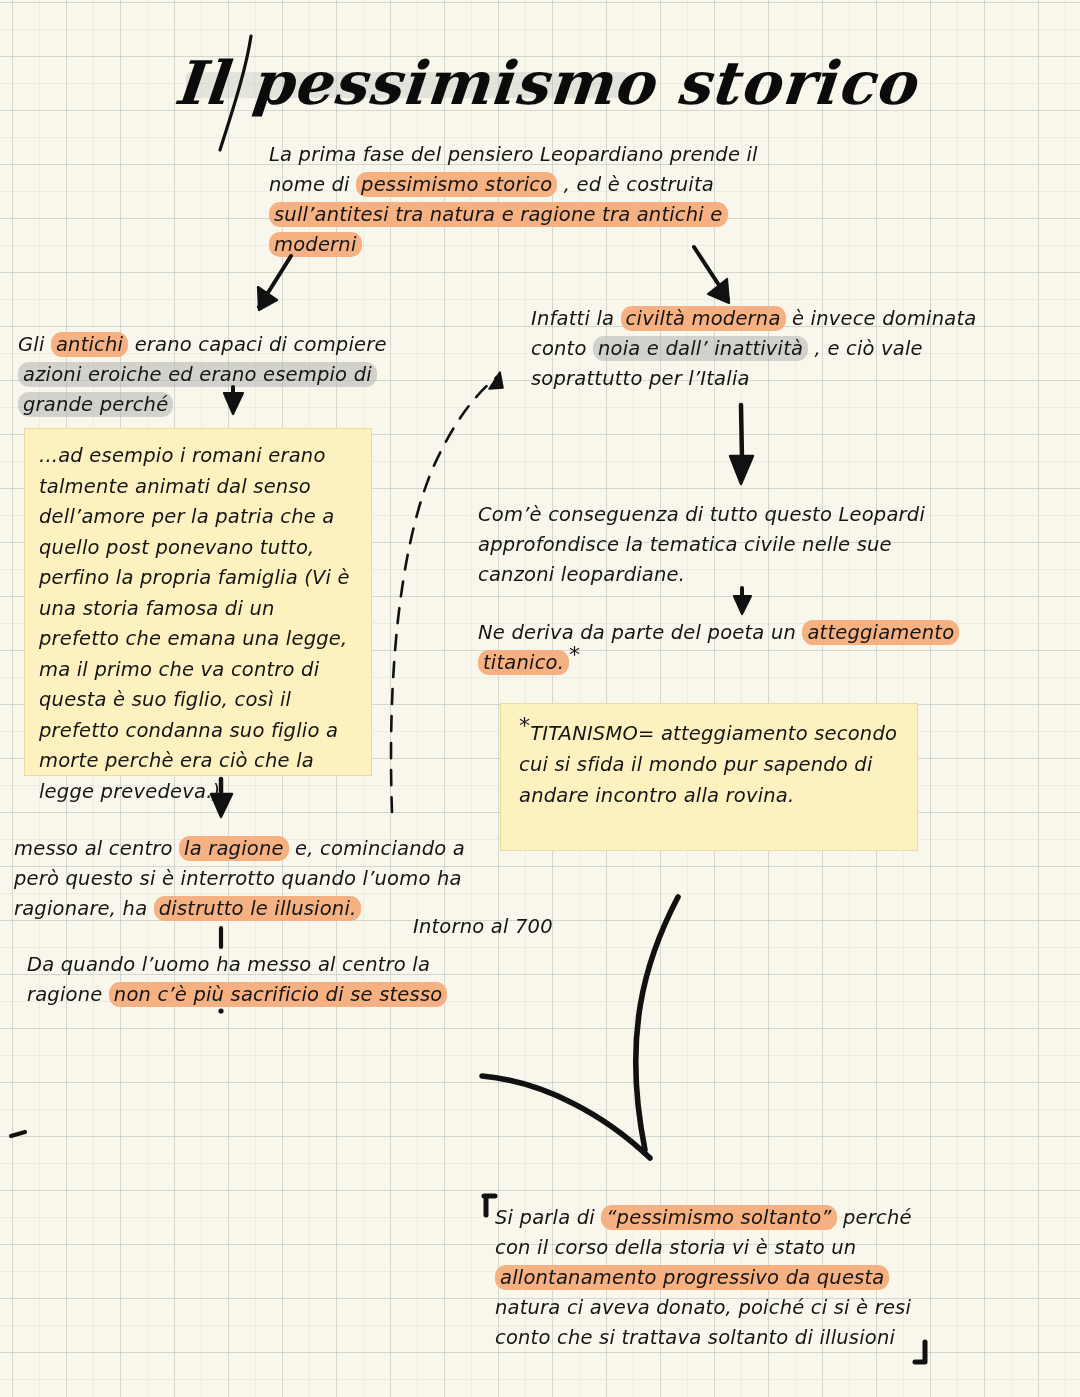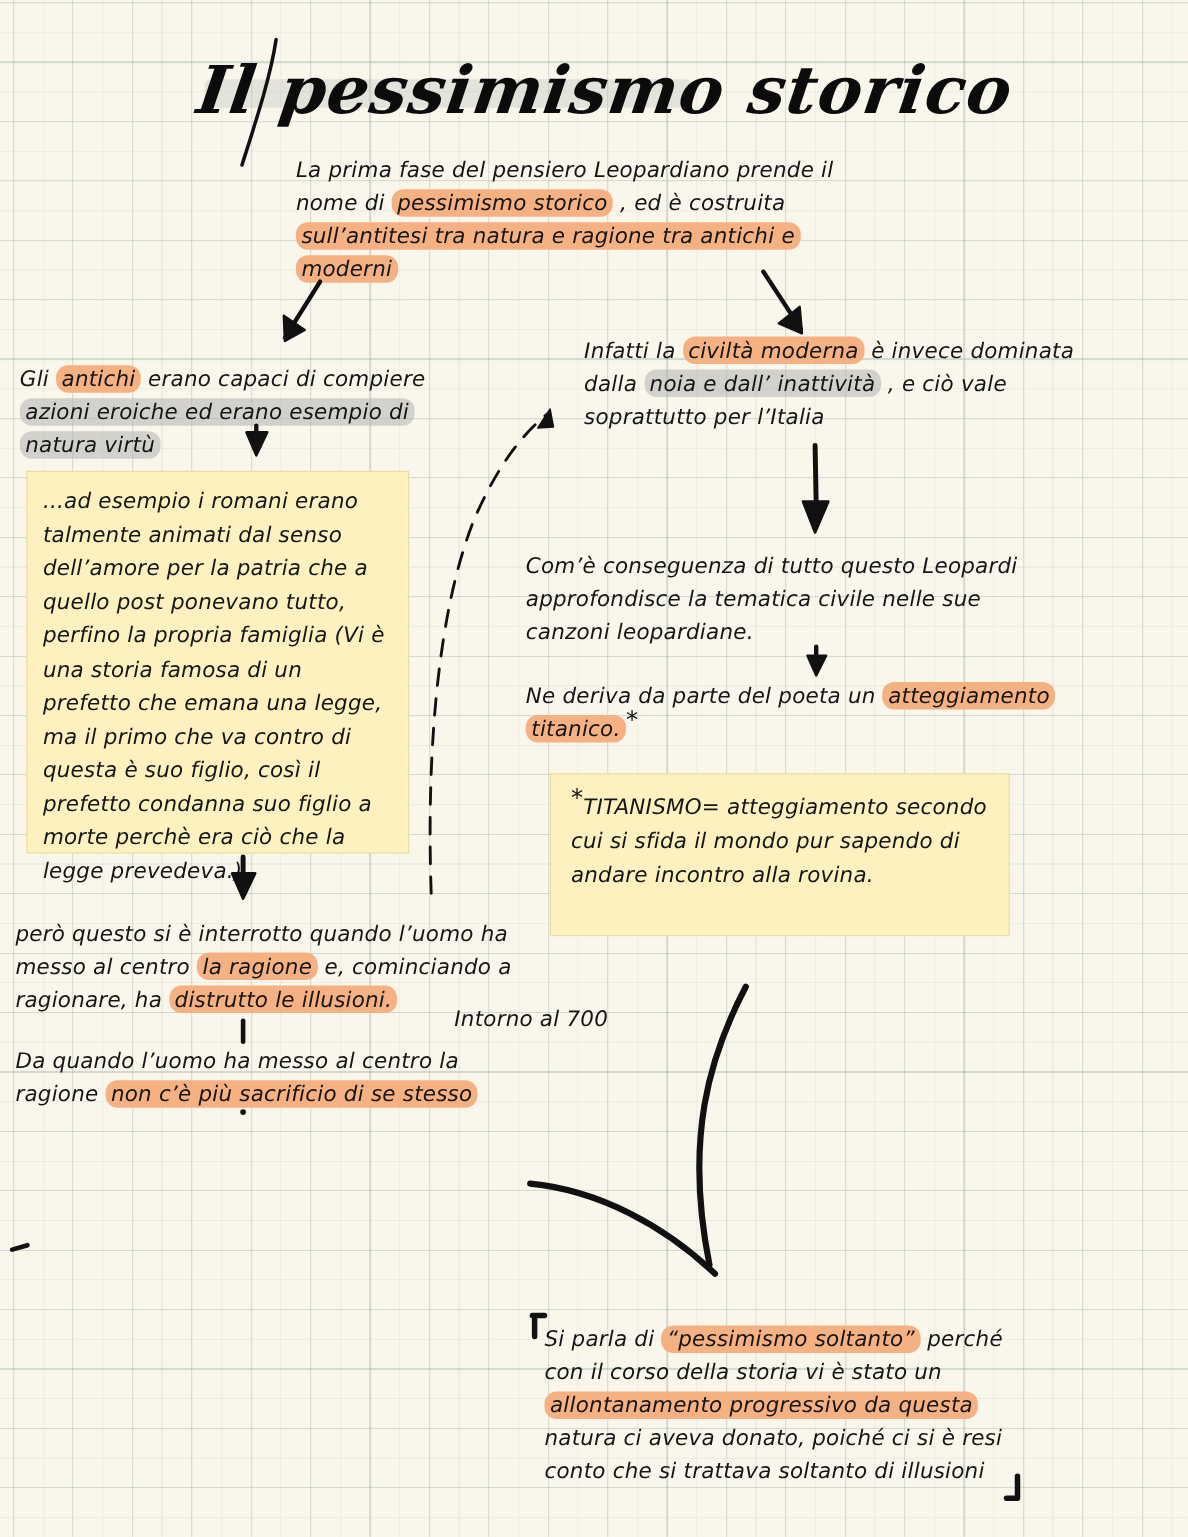--- a/index.html
+++ b/index.html
@@ -135,34 +135,34 @@
   </div>
 
   <div class="hand" style="left:18px; top:318px; width:400px;margin-top:12px;">
     <div>
       <span>Gli </span><span class="hl">antichi</span><span> erano capaci di compiere</span>
     </div>
     <div>
       <span class="hl-grey">azioni eroiche ed erano esempio di</span>
     </div>
     <div>
-      <span class="hl-grey">natura virtù</span>
+      <span class="hl-grey">grande perché</span>
     </div>
   </div>
 
   <div class="note" style="left:24px; top:428px; width:348px; height:348px;">
     <div class="hand" style="padding:12px 14px 0 14px; line-height:30.5px;">...ad esempio i romani erano talmente animati dal senso dell’amore per la patria che a quello post ponevano tutto, perfino la propria famiglia (Vi è una storia famosa di un prefetto che emana una legge, ma il primo che va contro di questa è suo figlio, così il prefetto condanna suo figlio a morte perchè era ciò che la legge prevedeva.)</div>
   </div>
 
   <div class="hand" style="left:531px; top:304px; width:480px;">
     <div>
       <span>Infatti la </span><span class="hl">civiltà moderna</span><span> è invece dominata</span>
     </div>
     <div>
-      <span>dalla </span><span class="hl-grey">noia e  dall’ inattività</span><span> , e ciò vale</span>
+      <span>conto </span><span class="hl-grey">noia e  dall’ inattività</span><span> , e ciò vale</span>
     </div>
     <div>
       <span>soprattutto per l’Italia</span>
     </div>
   </div>
 
   <div class="hand" style="left:478px; top:500px; width:500px;">
     <div>Com’è conseguenza di tutto questo Leopardi</div>
     <div>approfondisce la tematica civile nelle sue</div>
     <div>canzoni leopardiane.</div>
@@ -175,30 +175,30 @@
     <div>
       <span class="hl">titanico.</span><span class="star">*</span>
     </div>
   </div>
 
   <div class="note" style="left:500px; top:703px; width:418px; height:148px;">
     <div class="hand" style="padding:14px 16px 0 18px; line-height:31px;"><span class="star">*</span><span>TITANISMO=  atteggiamento secondo cui si sfida il mondo pur sapendo di andare incontro alla rovina.</span></div>
   </div>
 
   <div class="hand" style="left:14px; top:834px; width:470px;">
+    <div>
+      <span>messo al centro </span><span class="hl">la ragione</span><span> e, cominciando a</span>
+    </div>
     <div>però questo si è interrotto quando l’uomo ha</div>
     <div>
-      <span>messo al centro </span><span class="hl">la ragione</span><span> e, cominciando a</span>
-    </div>
-    <div>
       <span>ragionare, ha </span><span class="hl">distrutto le illusioni.</span>
     </div>
   </div>
 
-  <div class="hand" style="left:14px; top:950px; width:470px;font-style:italic;">
+  <div class="hand" style="left:27px; top:950px; width:470px;font-style:italic;">
     <div>Da quando l’uomo ha messo al centro la</div>
     <div>
       <span>ragione </span><span class="hl">non c’è più sacrificio di se stesso</span>
     </div>
   </div>
 
   <div class="hand" style="left:413px; top:912px; width:220px;">Intorno al 700</div>
 
   <div class="hand" style="left:495px; top:1203px; width:470px;">
     <div>

